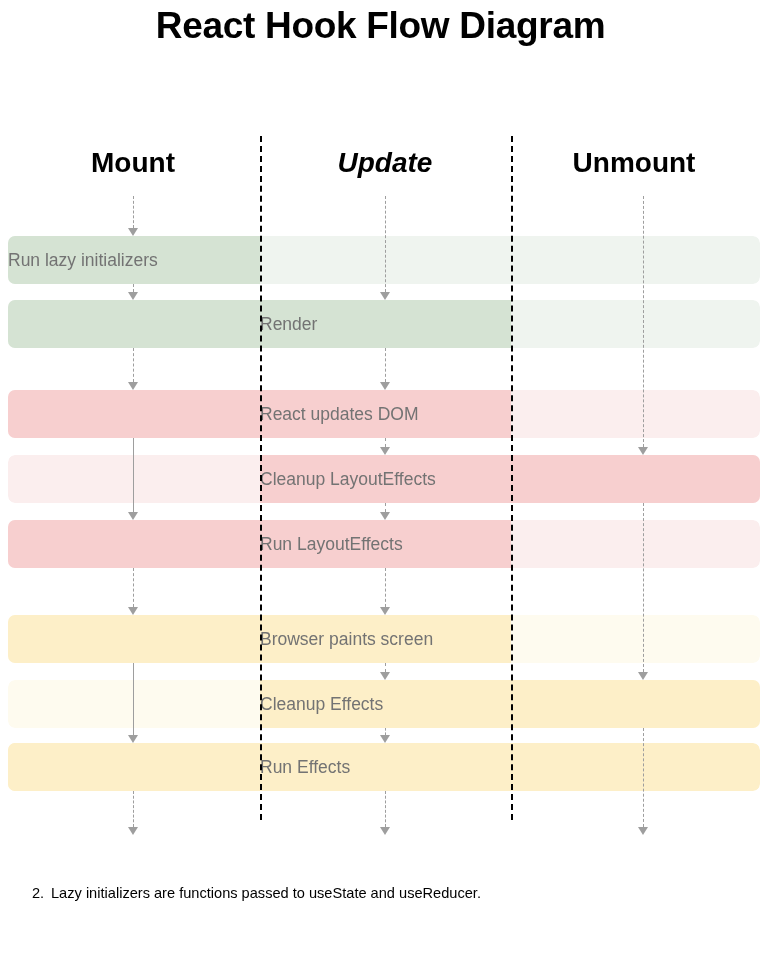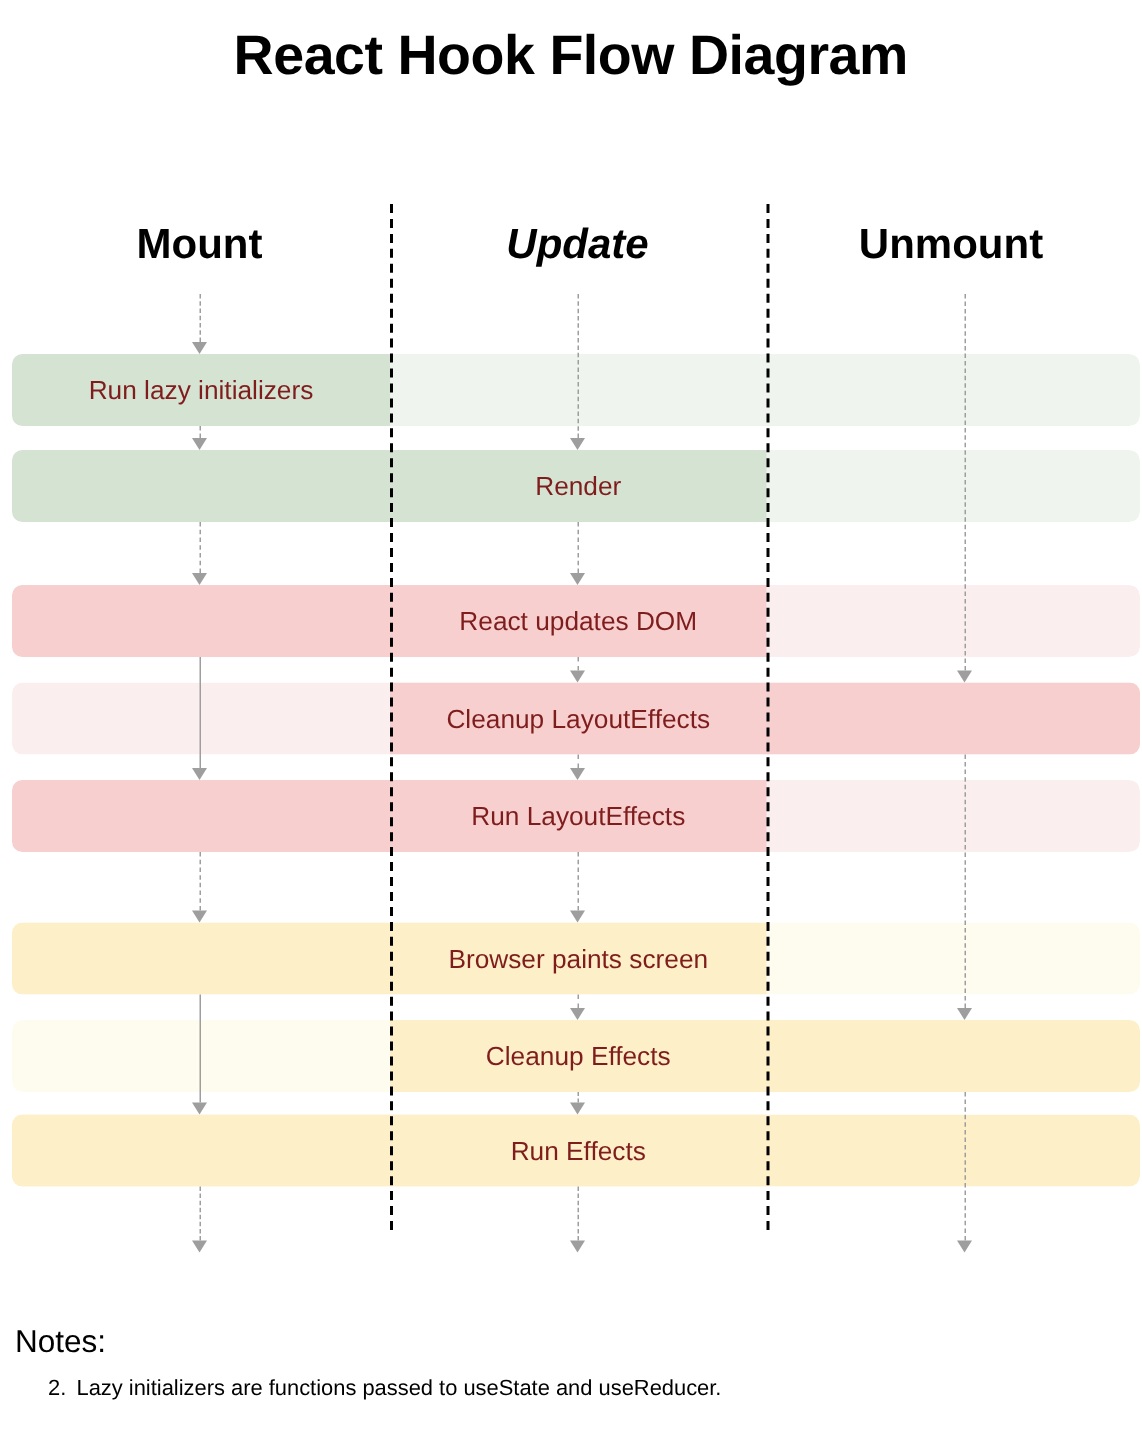--- a/index.html
+++ b/index.html
@@ -17,21 +17,21 @@
     color: #000000;
     -webkit-font-smoothing: antialiased;
   }
 
   
   #header { position: absolute; left: 0; top: 0; width: 761px; text-align: center; }
   #title {
     font-size: 37px;
     font-weight: bold;
     letter-spacing: -0.3px;
-    margin: 12px;
+    margin: 1px;
     padding-top: 2px;
     line-height: 45px;
   }
   #subtitle {
     font-size: 14.5px;
     font-weight: normal;
     margin: 0;
     padding-top: 7px;
     line-height: 18px;
     color: #000000;
@@ -71,23 +71,23 @@
     position: absolute;
     top: 0;
     height: 48px;
   }
   .row-label {
     position: absolute;
     top: 0;
     height: 48px;
     line-height: 48px;
     font-size: 17.5px;
-    text-align: center;
+    text-align: left;
     white-space: nowrap;
-    color: #7f1d1d;
+    color: #737373;
     z-index: 3;
   }
 
   
   .divider {
     position: absolute;
     width: 0;
     border-left: 2px dashed #000000;
     z-index: 6;
   }
@@ -258,17 +258,16 @@
         <div class="flow-head" style="top: 98.5px;"></div>
       </div>
     </div>
   <div id="dividers-layer">
       <div class="divider" style="left: 260px; top: 136px; height: 684px;"></div>
       <div class="divider" style="left: 511px; top: 136px; height: 684px;"></div>
     </div>
 </div>
 
 <div id="notes">
-  <p id="notes-title">Notes:</p>
   <div id="notes-list">
       <div class="note-item"><span class="note-num">2.</span><span>Lazy initializers are functions passed to useState and useReducer.</span></div>
     </div>
 </div>
 
 </body></html>

